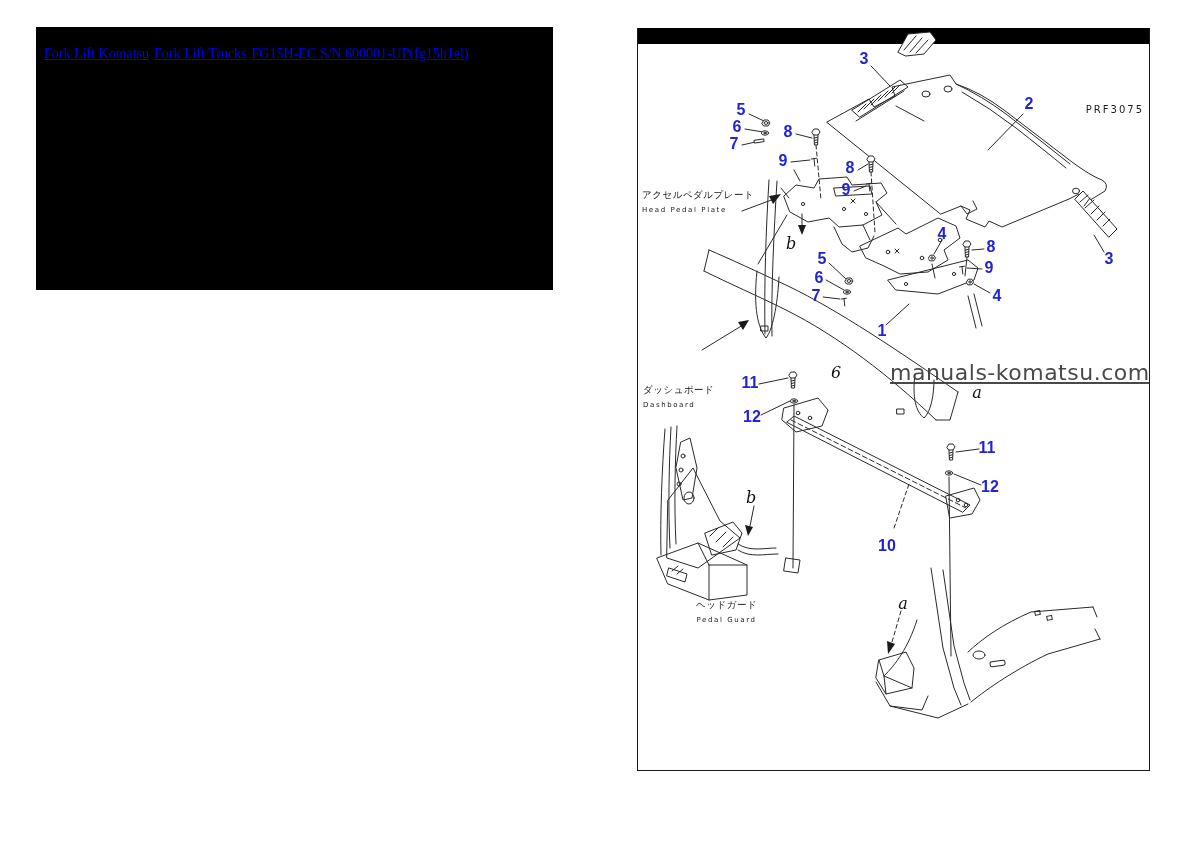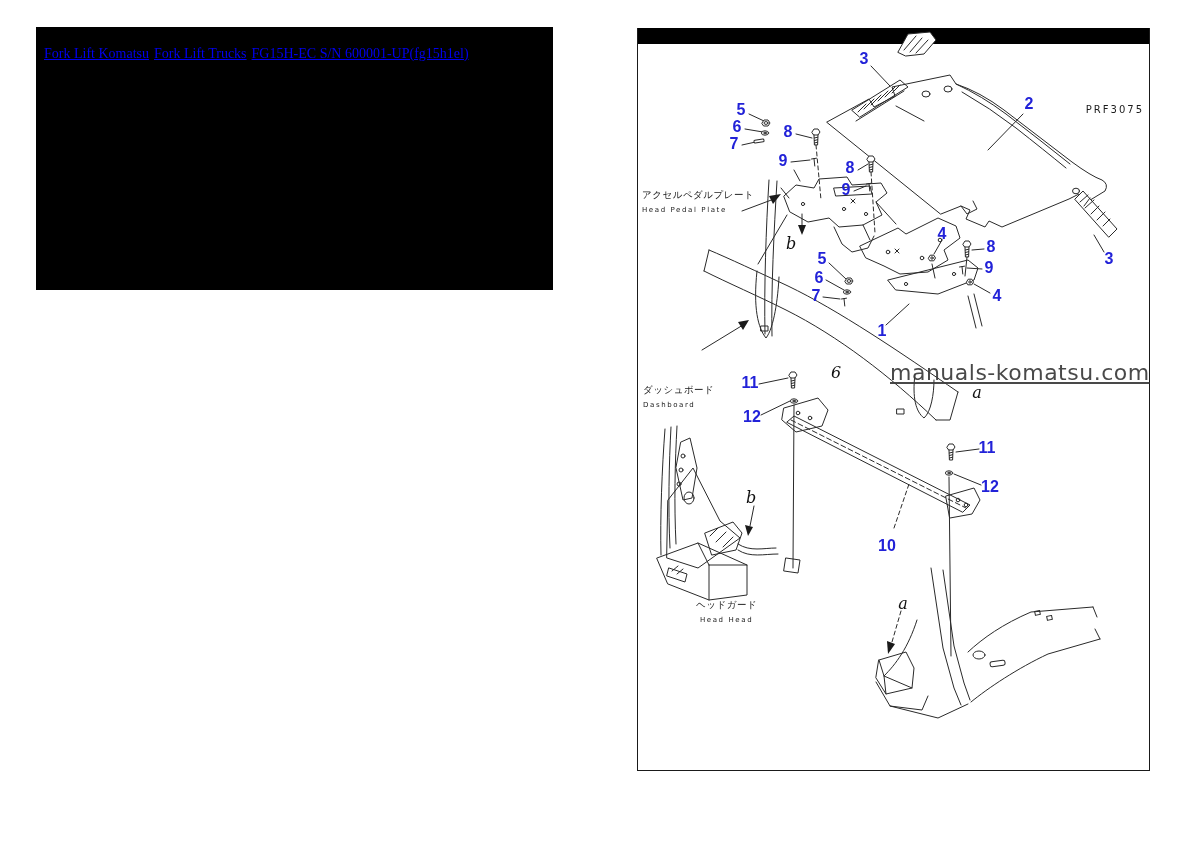--- a/index.html
+++ b/index.html
@@ -255,16 +255,16 @@
       <span class="plabel" style="left: 4px; top: 161px;">
         <span class="jp">アクセルペダルプレート</span>
         <span class="en">Head Pedal Plate</span>
       </span>
       <span class="plabel" style="left: 5px; top: 316px; margin-top: 40px;">
         <span class="jp">ダッシュボード</span>
         <span class="en">Dashboard</span>
       </span>
       <span class="plabel" style="left: 58px; top: 571px; text-align: center;">
         <span class="jp">ヘッドガード</span>
-        <span class="en">Head Head</span>
+        <span class="en">Pedal Guard</span>
       </span>
     </div>
 </div>
 
 </body></html>

